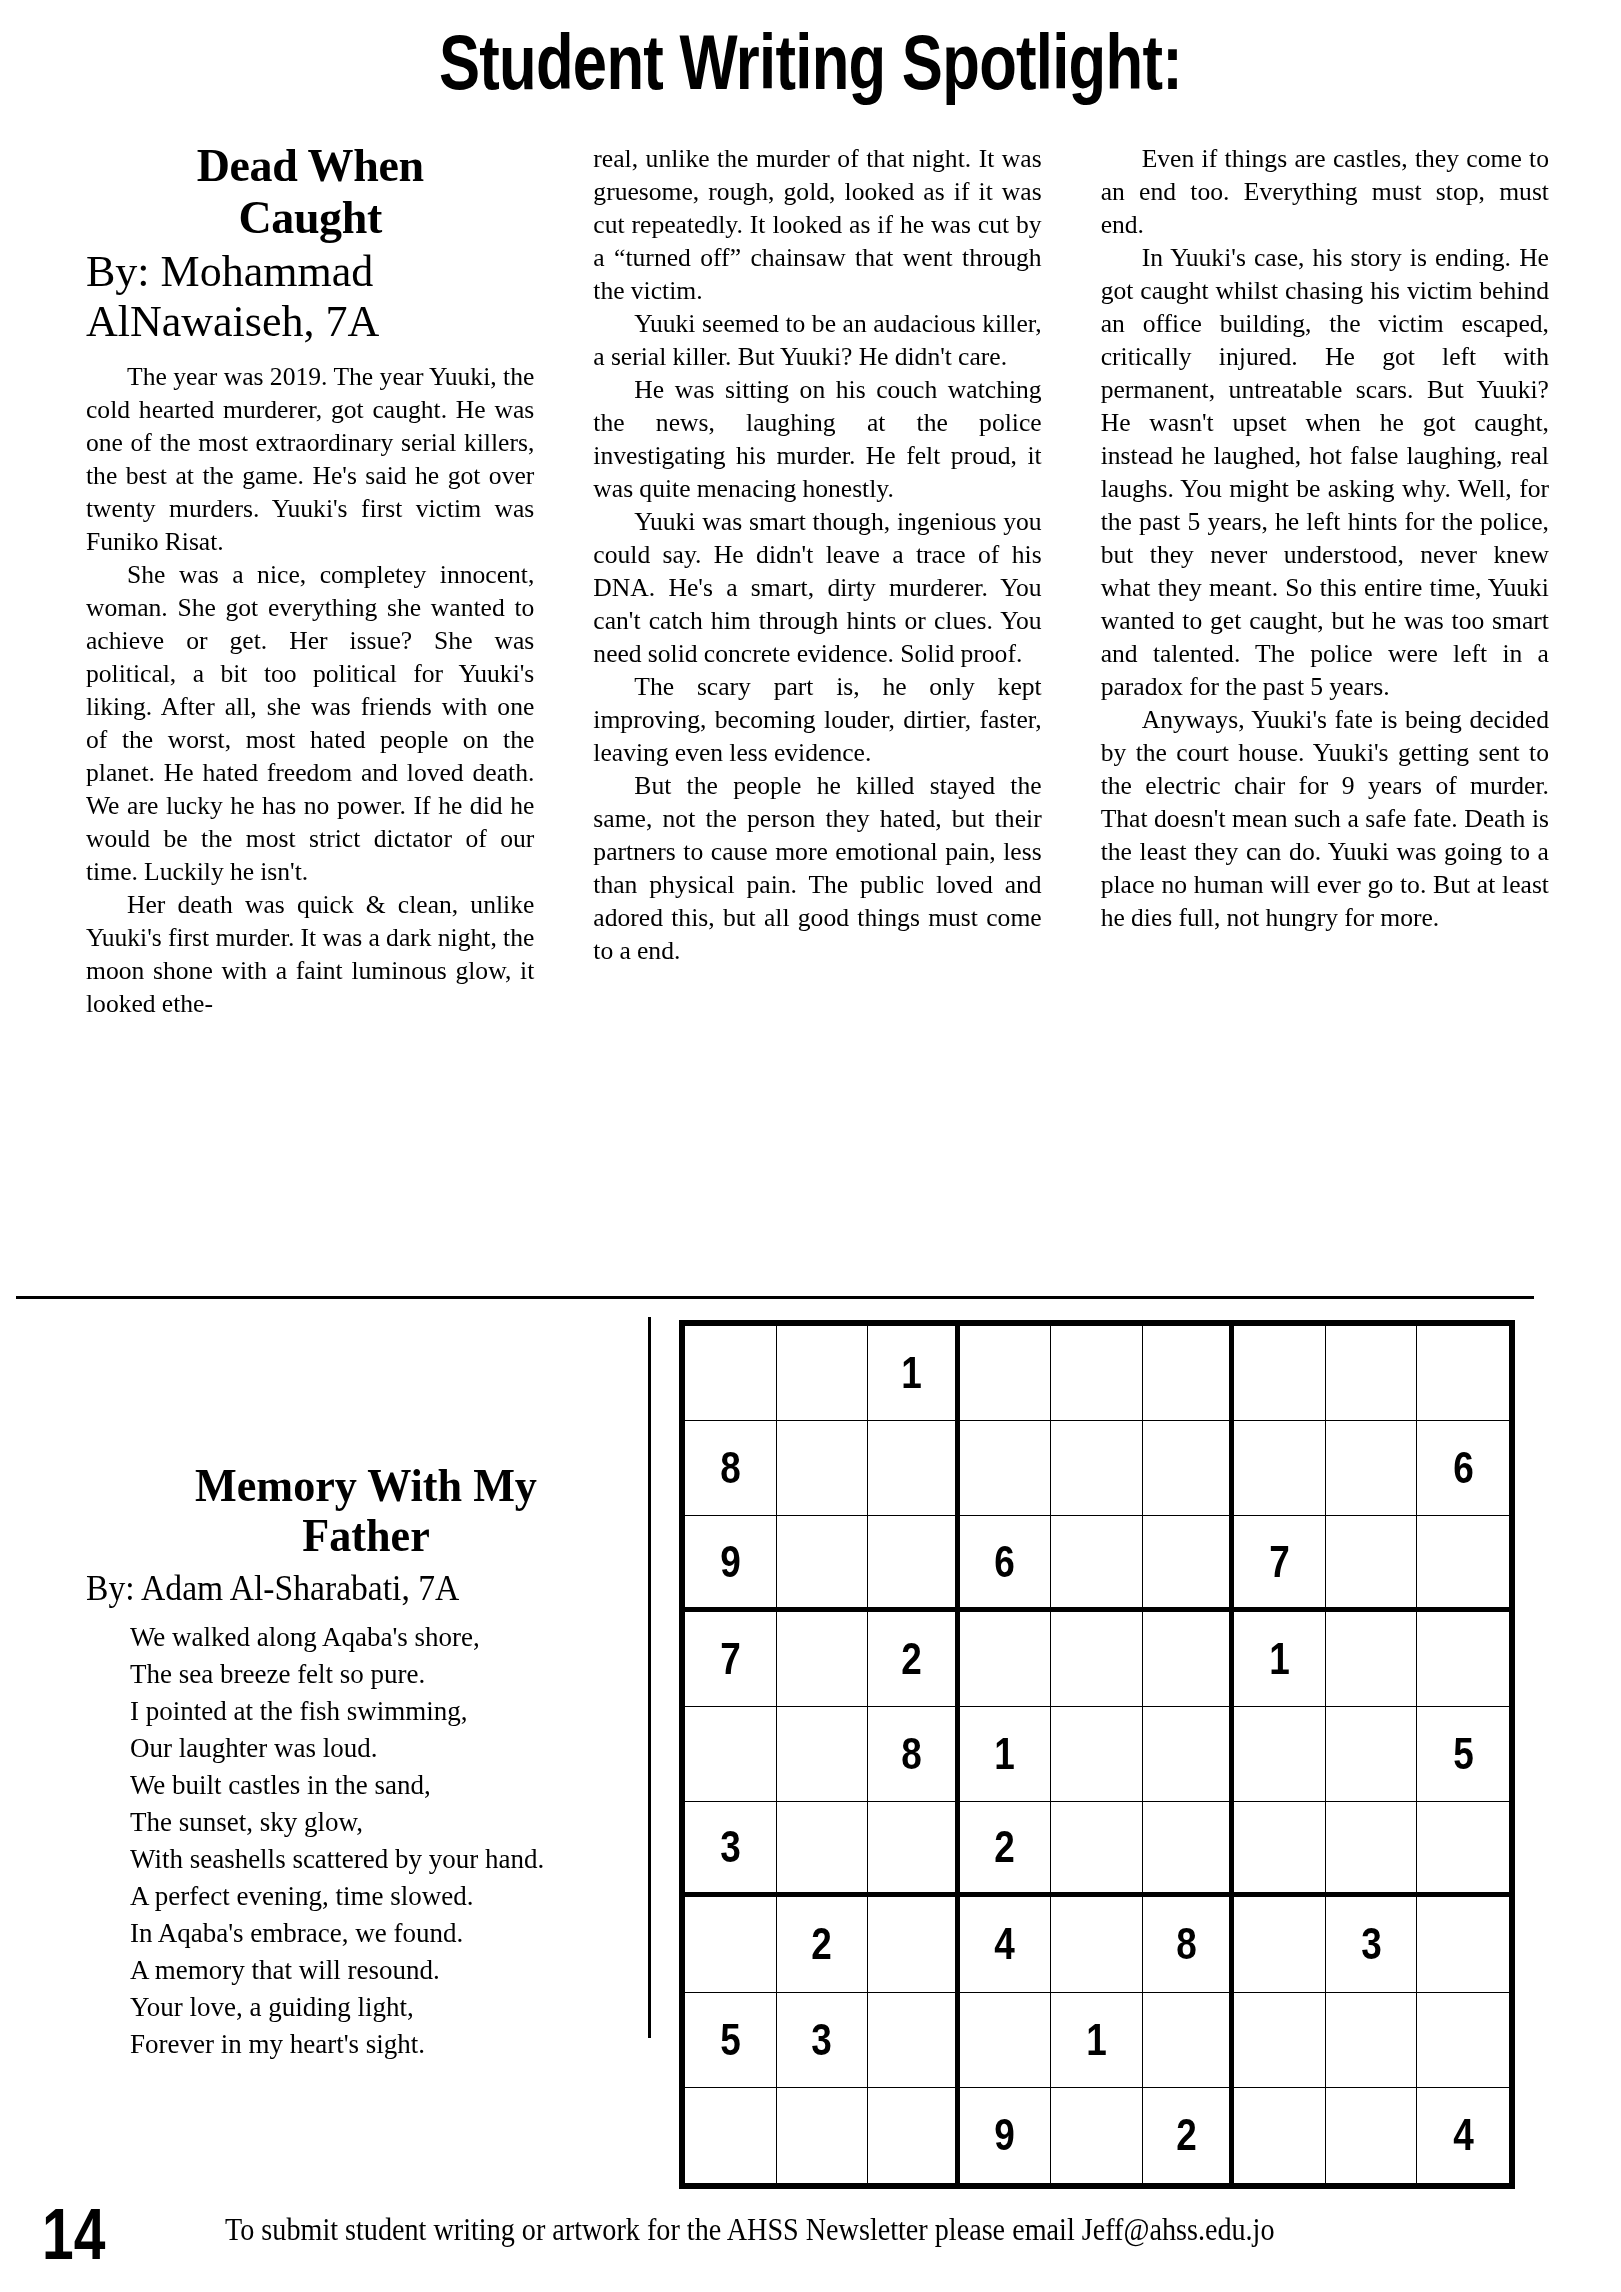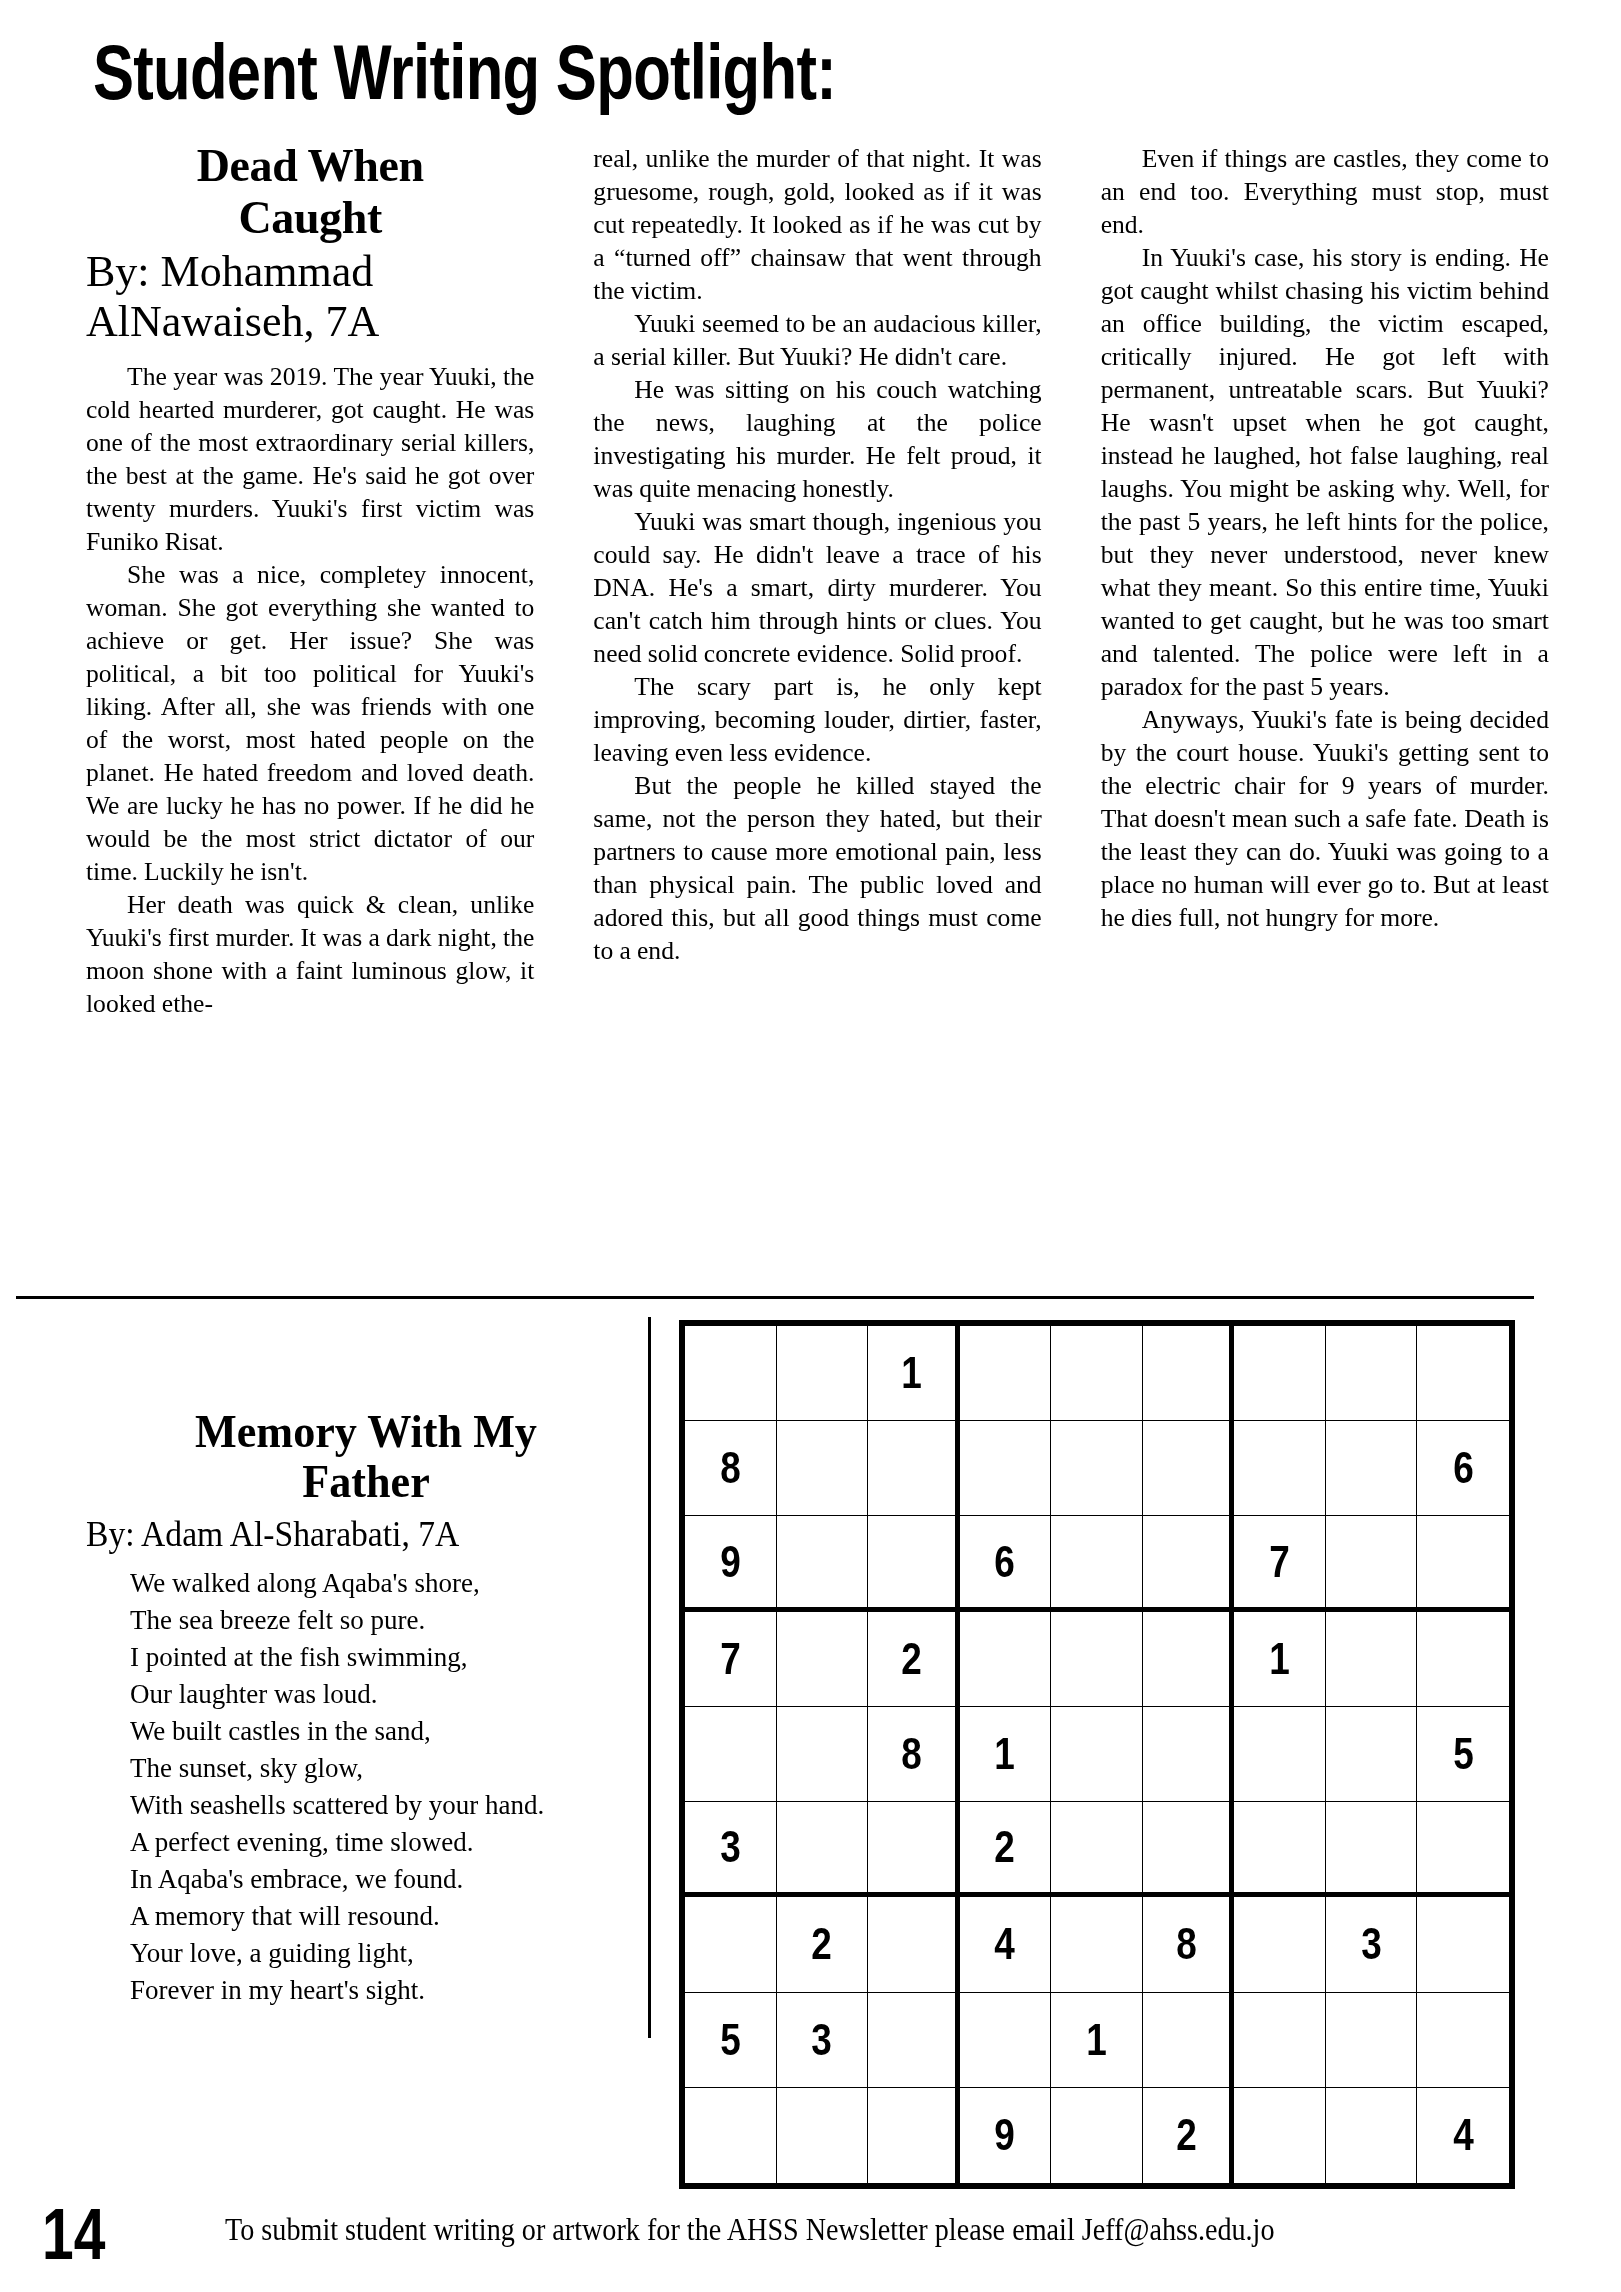--- a/index.html
+++ b/index.html
@@ -13,23 +13,24 @@
     height: 2293px;
     position: relative;
     font-family: "Liberation Serif", serif;
     color: #000000;
     overflow: hidden;
   }
 
   
   #masthead {
     position: absolute;
-    top: 36px;
+    top: 26px;
     left: 0;
     width: 1621px;
+    text-align: center;
   }
   #masthead .title {
     font-family: "Liberation Sans", sans-serif;
     font-weight: bold;
     font-size: 77px;
     line-height: 0.95;
     letter-spacing: -0.9px;
     transform: scaleX(0.80);
     transform-origin: center center;
     display: inline-block;
@@ -88,21 +89,21 @@
     top: 1296px;
     width: 1518px;
     height: 2.7px;
     background: #000;
   }
 
   
   #poem-block {
     position: absolute;
     left: 86px;
-    top: 1406px;
+    top: 1460px;
     width: 560px;
   }
   .poem-title {
     font-family: "Liberation Serif", serif;
     font-weight: bold;
     font-size: 47px;
     line-height: 1.07;
     text-align: center;
     margin: 0;
     transform: scaleX(0.94);

